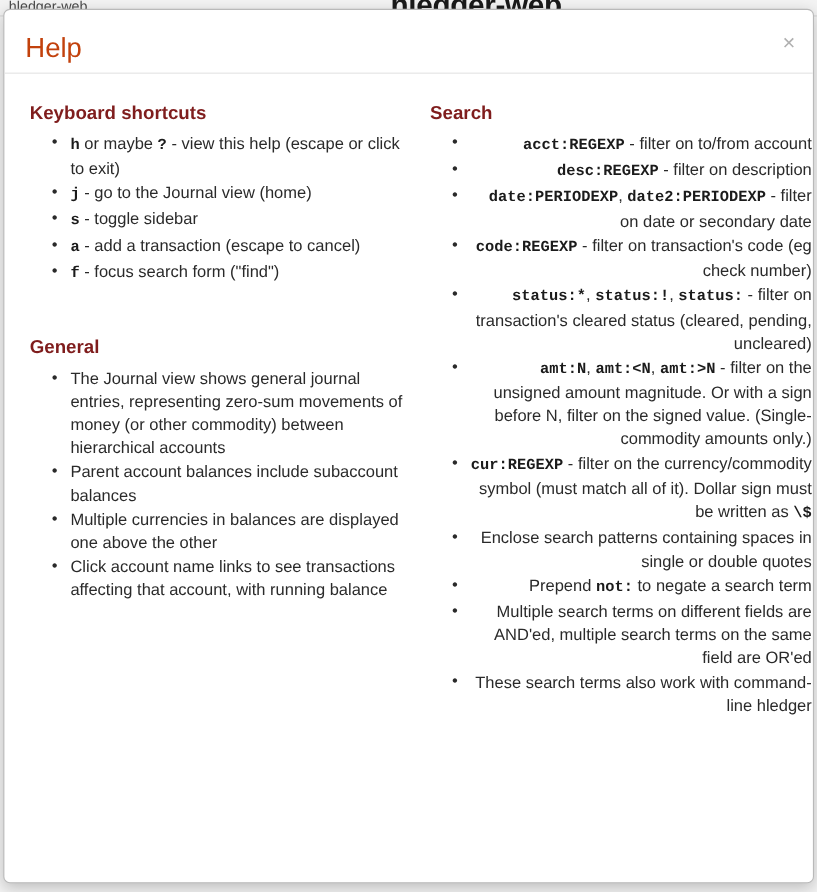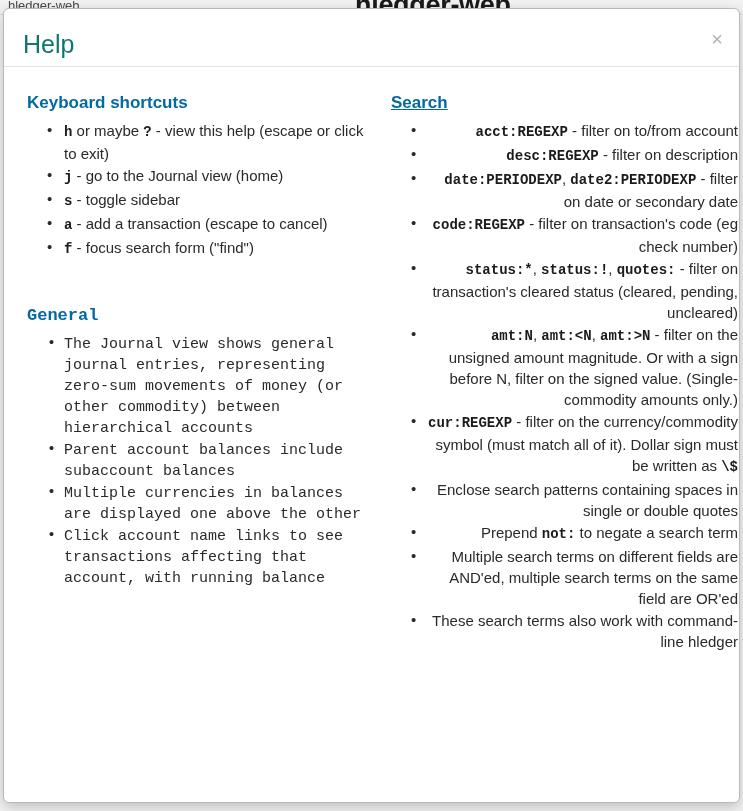--- a/index.html
+++ b/index.html
@@ -64,21 +64,21 @@
     position: relative;
     height: 58px;
     border-bottom: 1px solid #e3e3e3;
     box-sizing: border-box;
   }
   .modal-title {
     position: absolute;
     left: 19px;
     top: 23px;
     font-size: 25px;
-    color: #0f766e;
+    color: #c2410c;
     font-weight: normal;
     line-height: 1;
   }
   .close-btn {
     position: absolute;
     right: 16px;
     top: 20px;
     font-size: 20px;
     color: #b0b0b0;
     background: none;
@@ -100,25 +100,25 @@
     top: 0;
     box-sizing: border-box;
   }
   .col-left { left: 0; width: 374px; }
   .col-right { left: 374px; width: 363px; }
 
   .sec-title {
     margin: 0;
     font-size: 17px;
     font-weight: bold;
-    color: #0369a1;
+    color: #7f1d1d;
     line-height: 1.2;
   }
   .col-left .sec-title { padding: 26px 0 0 23px; }
-  .col-right .sec-title { padding: 26px 0 0 13px; text-decoration: underline; }
+  .col-right .sec-title { padding: 26px 0 0 13px; }
 
   ul.bullets {
     margin: 7px 0 0 0;
     padding-left: 0;
     list-style: none;
   }
   ul.bullets li {
     position: relative;
     font-size: 15px;
     color: #2a2a2a;
@@ -136,21 +136,21 @@
     top: -1px;
     font-size: 15px;
     color: #2a2a2a;
   }
   code, .mono {
     font-family: "Liberation Mono", monospace;
     font-size: 14px;
     font-weight: bold;
     color: #1b1b1b;
   }
-  .general-block { margin-top: 20px; font-family: Liberation Mono, monospace; }
+  .general-block { margin-top: 20px; }
   .shortcut-list li { line-height: 21px; }
 </style>
 </head>
 <body>
 
 <div class="page-behind">
   <div class="rule"></div>
   <div class="brand">hledger-web</div>
   <div class="bigtitle">hledger-web</div>
 </div>
@@ -184,21 +184,21 @@
       </div>
     </div>
 
     <div class="col col-right">
       <h3 class="sec-title">Search</h3>
       <ul class="bullets" id="list-search">
           <li><code>acct:REGEXP</code> - filter on to/from account</li>
           <li><code>desc:REGEXP</code> - filter on description</li>
           <li><code>date:PERIODEXP</code>, <code>date2:PERIODEXP</code> - filter on date or secondary date</li>
           <li><code>code:REGEXP</code> - filter on transaction's code (eg check number)</li>
-          <li><code>status:*</code>, <code>status:!</code>, <code>quotes:</code> - filter on transaction's cleared status (cleared, pending, uncleared)</li>
+          <li><code>status:*</code>, <code>status:!</code>, <code>status:</code> - filter on transaction's cleared status (cleared, pending, uncleared)</li>
           <li><code>amt:N</code>, <code>amt:&lt;N</code>, <code>amt:&gt;N</code> - filter on the unsigned amount magnitude. Or with a sign before N, filter on the signed value. (Single-commodity amounts only.)</li>
           <li><code>cur:REGEXP</code> - filter on the currency/commodity symbol (must match all of it). Dollar sign must be written as <code>\$</code></li>
           <li>Enclose search patterns containing spaces in single or double quotes</li>
           <li>Prepend <code>not:</code> to negate a search term</li>
           <li>Multiple search terms on different fields are AND'ed, multiple search terms on the same field are OR'ed</li>
           <li>These search terms also work with command-line hledger</li>
         </ul>
     </div>
 
   </div>

